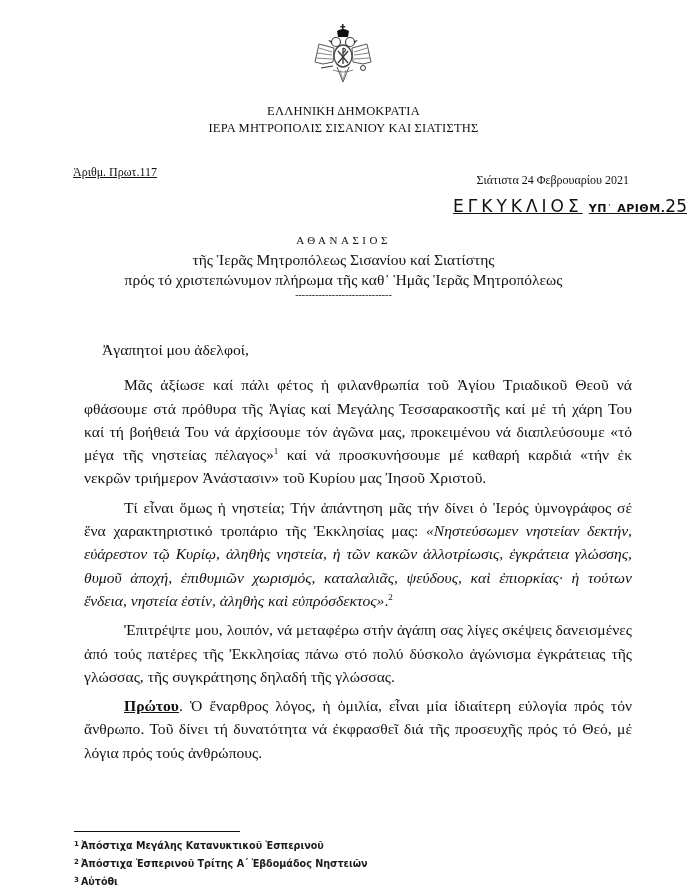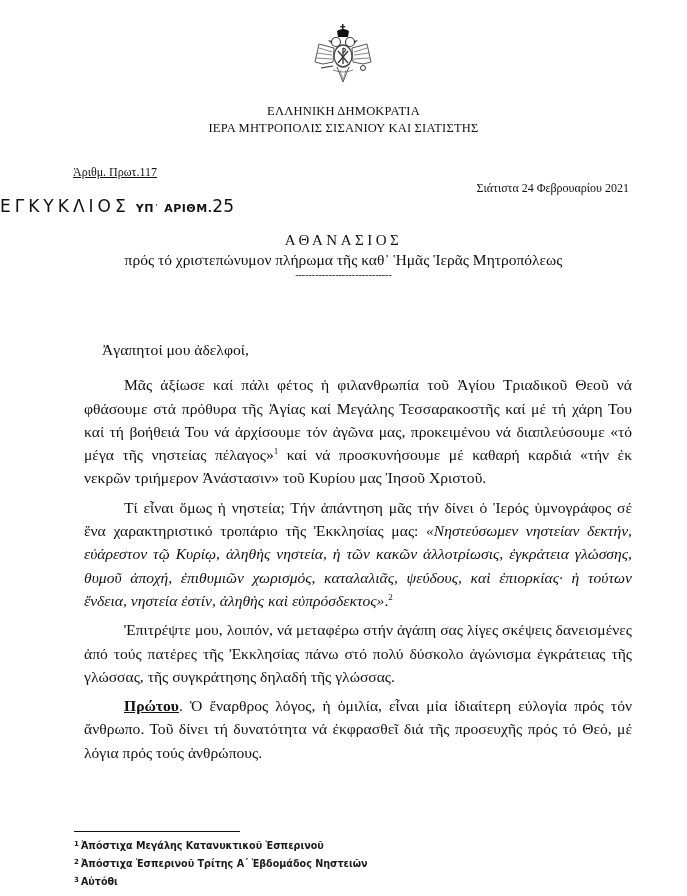--- a/index.html
+++ b/index.html
@@ -42,28 +42,29 @@
       top: 165px;
       left: 73px;
       width: 556px;
       font-size: 12px;
     }
     .meta-left {
       position: absolute; left: 0; top: 0;
       text-decoration: underline;
     }
     .meta-right {
-      position: absolute; right: 0; top: 16px;
+      position: absolute; right: 0; top: 8px;
     }
     .circular-title {
       position: absolute;
       top: 196px;
       left: 0; width: 687px;
-      text-align: left;
-      font-weight: bold;
+      text-align: right;
+      font-weight: bold;
+      text-decoration: underline;
     }
     .circular-title .big {
       font-family: "DejaVu Sans", sans-serif;
       font-size: 17px;
       letter-spacing: 4px;
       font-weight: normal;
     }
     .circular-title .small {
       font-family: "DejaVu Sans", sans-serif;
       font-size: 11px;
@@ -79,21 +80,21 @@
     .bishop-block {
       position: absolute;
       top: 230px;
       left: 0; width: 687px;
       text-align: center;
       font-size: 15.5px;
       line-height: 20px;
     }
     .bishop-name {
       letter-spacing: 3.5px;
-      font-size: 15px;
+      font-size: 11px;
     }
     .dashes {
       font-size: 10px;
       line-height: 10px;
       letter-spacing: 0px;
     }
     .body-text {
       position: absolute;
       top: 338px;
       left: 84px;
@@ -201,20 +202,21 @@
     <span class="meta-left">Ἀριθμ. Πρωτ.117</span>
     <span class="meta-right">Σιάτιστα  24 Φεβρουαρίου 2021</span>
   </div>
 
   <div class="circular-title">
     <span class="big">ΕΓΚΥΚΛΙΟΣ</span><span class="small">ΥΠ᾽ ΑΡΙΘΜ.</span><span class="num">25</span>
   </div>
 
   <div class="bishop-block">
     <div class="bishop-name">ΑΘΑΝΑΣΙΟΣ</div>
+    <div>τῆς Ἱερᾶς Μητροπόλεως Σισανίου καί Σιατίστης</div>
     <div>πρός τό χριστεπώνυμον πλήρωμα τῆς καθ᾽ Ἡμᾶς Ἱερᾶς  Μητροπόλεως</div>
     <div class="dashes">-----------------------------</div>
   </div>
 
   <div class="body-text">
     <p class="salutation">Ἀγαπητοί μου ἀδελφοί,</p>
 
     <p class="first"><span>Μᾶς ἀξίωσε καί πάλι φέτος ἡ φιλανθρωπία τοῦ Ἁγίου Τριαδικοῦ Θεοῦ νά φθάσουμε στά πρόθυρα τῆς Ἁγίας καί Μεγάλης Τεσσαρακοστῆς καί μέ τή χάρη Του καί τή βοήθειά Του νά ἀρχίσουμε τόν ἀγῶνα μας, προκειμένου νά διαπλεύσουμε «τό μέγα τῆς νηστείας πέλαγος»</span><sup>1</sup><span> καί νά προσκυνήσουμε μέ καθαρή καρδιά «τήν ἐκ νεκρῶν τριήμερον Ἀνάστασιν» τοῦ Κυρίου μας Ἰησοῦ Χριστοῦ.</span></p>
 
     <p><span>Τί εἶναι ὅμως ἡ νηστεία; Τήν ἀπάντηση μᾶς τήν δίνει ὁ Ἱερός ὑμνογράφος σέ ἕνα χαρακτηριστικό τροπάριο τῆς Ἐκκλησίας μας: </span><em>«Νηστεύσωμεν νηστείαν δεκτήν, εὐάρεστον τῷ Κυρίῳ, ἀληθὴς νηστεία, ἡ τῶν κακῶν ἀλλοτρίωσις, ἐγκράτεια γλώσσης, θυμοῦ ἀποχή, ἐπιθυμιῶν χωρισμός, καταλαλιᾶς, ψεύδους, καὶ ἐπιορκίας· ἡ τούτων ἔνδεια, νηστεία ἐστίν, ἀληθὴς καὶ εὐπρόσδεκτος»</em><span>.</span><sup>2</sup></p>

